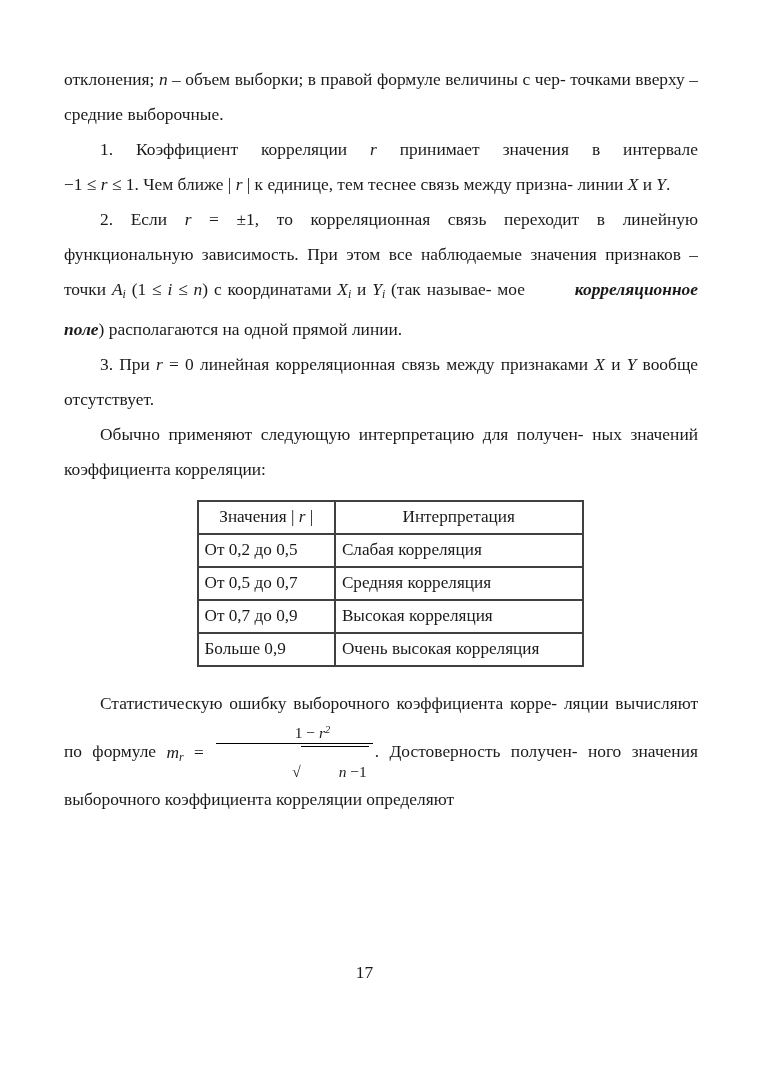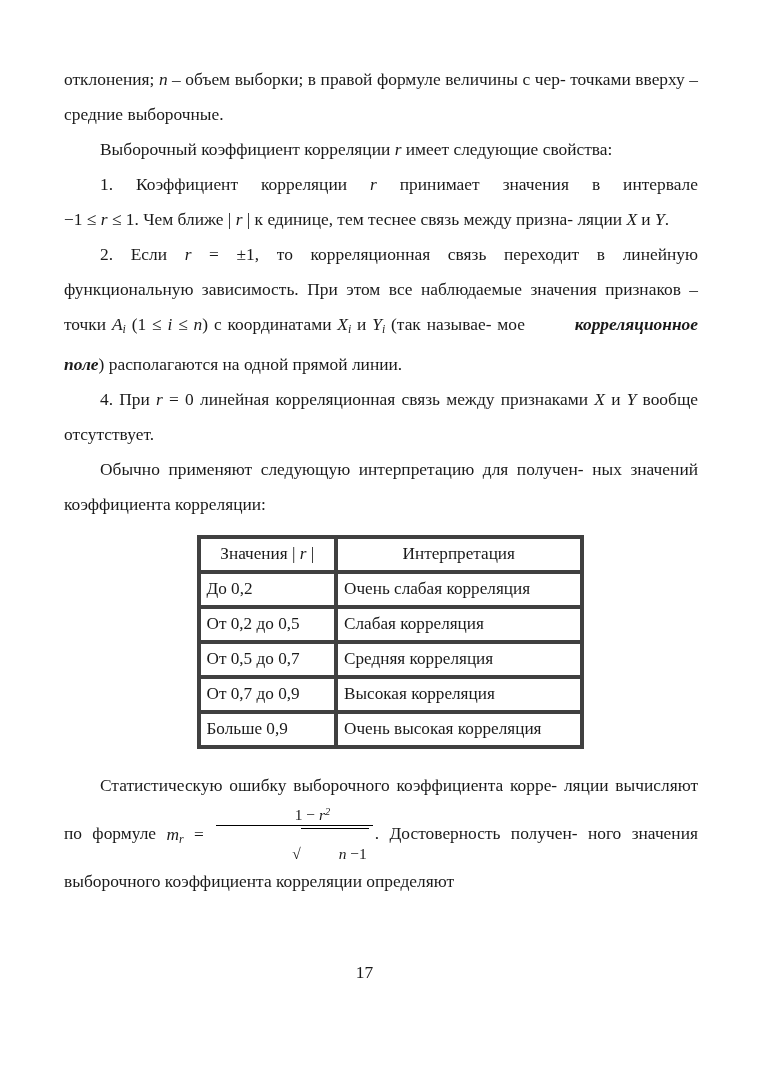--- a/index.html
+++ b/index.html
@@ -60,21 +60,21 @@
     display: flex;
     justify-content: center;
   }
   table.interp {
     border-collapse: collapse;
     font-size: 17.2px;
     width: 387px;
     margin-left: 18px;
   }
   table.interp td {
-    border: 4px solid #404040;
+    border: 2px solid #404040;
     padding: 2px 6px 3px 6px;
     line-height: 26px;
     height: 26px;
   }
   table.interp td.c1 { width: 131px; }
   table.interp td.c2 { width: 250px; }
   table.interp tr.head td {
     text-align: center;
   }
 
@@ -128,60 +128,52 @@
 <body>
 
 <div class="page">
   <div class="content">
 
     <p>
       <span>отклонения; </span><span class="math">n</span><span> – объем выборки; в правой формуле величины с чер-</span>
       <span>точками вверху – средние выборочные.</span>
     </p>
 
-    <p class="indent">
-      <span>Выборочный коэффициент корреляции </span><span class="math">r</span><span> имеет следующие</span>
-      <span>свойства:</span>
-    </p>
 
     <p class="indent">
       <span>1. Коэффициент корреляции </span><span class="math">r</span><span> принимает значения в интервале</span>
       <span class="nowrap"><span>−1 ≤ </span><span class="math">r</span><span> ≤ 1. Чем ближе | </span><span class="math">r</span></span><span> | к единице, тем теснее связь между призна-</span>
-      <span>ляции </span><span class="math">X</span><span> и </span><span class="math">Y</span><span>.</span>
+      <span>линии </span><span class="math">X</span><span> и </span><span class="math">Y</span><span>.</span>
     </p>
 
     <p class="indent">
       <span>2. Если </span><span class="math">r</span><span> = ±1</span><span>, то корреляционная связь переходит в линейную</span>
       <span>функциональную зависимость. При этом все наблюдаемые значения</span>
       <span>признаков – точки </span><span class="nowrap"><span class="math">A</span><sub>i</sub></span><span> (1 ≤ </span><span class="math">i</span><span> ≤ </span><span class="math">n</span><span>) с координатами </span><span class="nowrap"><span class="math">X</span><sub>i</sub></span><span> и </span><span class="nowrap"><span class="math">Y</span><sub>i</sub></span><span> (так называе-</span>
       <span>мое </span><span class="bi">корреляционное поле</span><span>) располагаются на одной прямой линии.</span>
     </p>
 
     <p class="indent">
-      <span>4. При </span><span class="math">r</span><span> = 0 линейная корреляционная связь между признаками</span>
+      <span>3. При </span><span class="math">r</span><span> = 0 линейная корреляционная связь между признаками</span>
       <span class="math">X</span><span> и </span><span class="math">Y</span><span> вообще отсутствует.</span>
     </p>
 
     <p class="indent">
       <span>Обычно применяют следующую интерпретацию для получен-</span>
       <span>ных значений коэффициента корреляции:</span>
     </p>
 
     <div class="tbl-wrap">
       <table class="interp">
         <tbody>
           <tr class="head">
             <td class="c1"><span>Значения | </span><span class="math">r</span><span> |</span></td>
             <td class="c2">Интерпретация</td>
           </tr>
           <tr>
-            <td class="c1">До 0,2</td>
-            <td class="c2">Очень слабая корреляция</td>
-          </tr>
-          <tr>
             <td class="c1">От 0,2 до 0,5</td>
             <td class="c2">Слабая корреляция</td>
           </tr>
           <tr>
             <td class="c1">От 0,5 до 0,7</td>
             <td class="c2">Средняя корреляция</td>
           </tr>
           <tr>
             <td class="c1">От 0,7 до 0,9</td>
             <td class="c2">Высокая корреляция</td>

